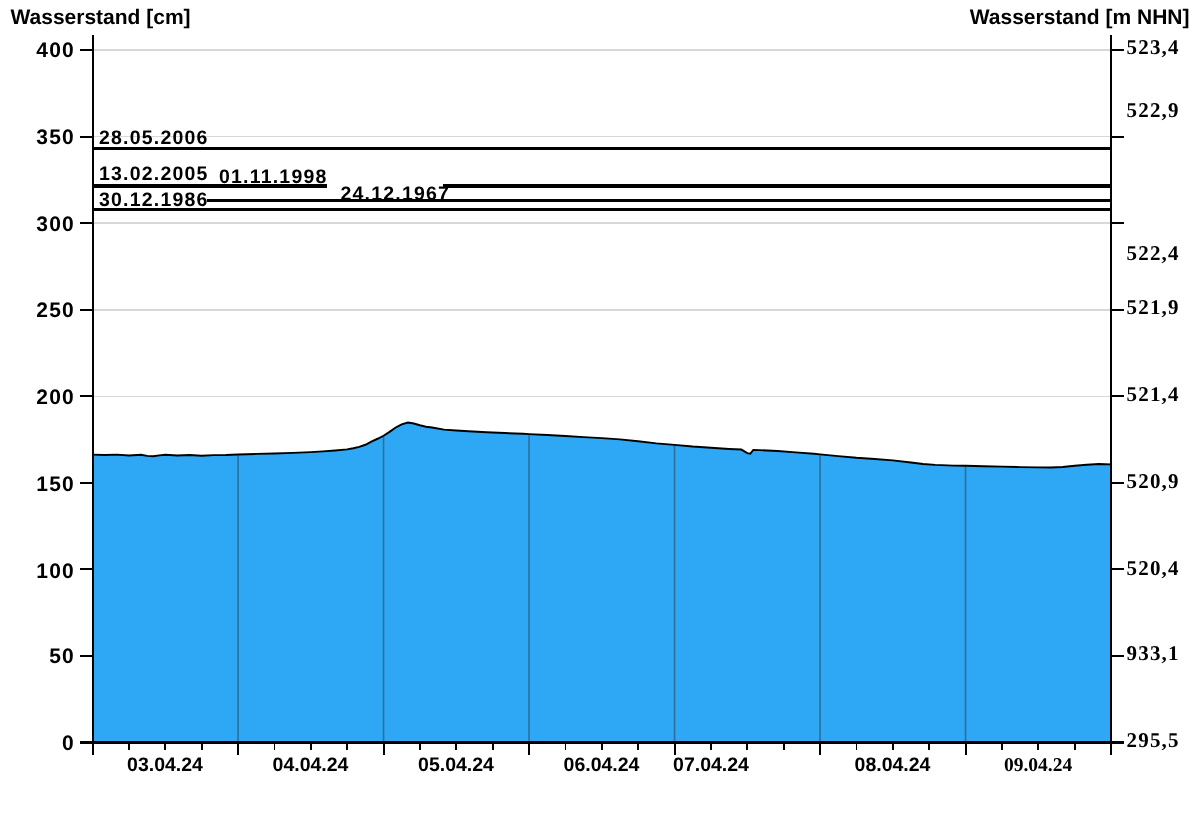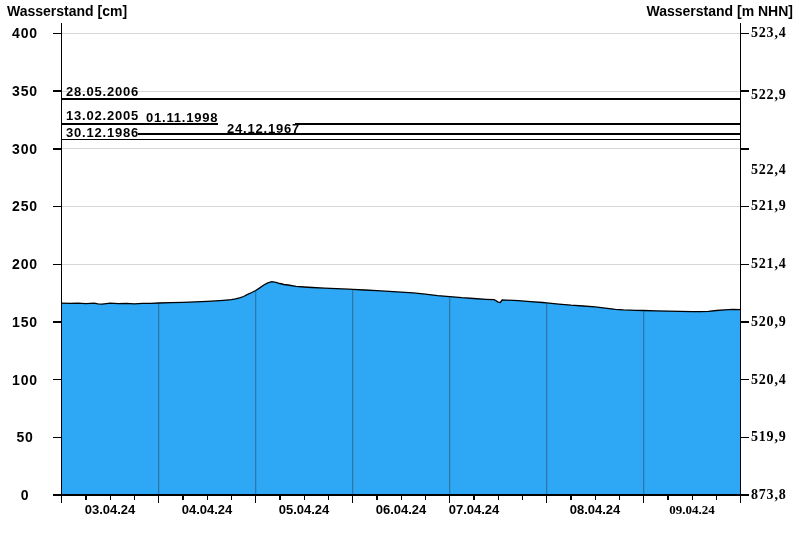--- a/index.html
+++ b/index.html
@@ -4,21 +4,21 @@
 <style>
   html,body{margin:0;padding:0;background:#fff;}
   #stage{position:relative;width:800px;height:550px;background:#ffffff;overflow:hidden;
          font-family:"Liberation Sans", sans-serif;color:#000;}
   #plot{position:absolute;left:0;top:0;}
   .lbl{position:absolute;font-weight:bold;white-space:nowrap;}
   .axis-title{font-size:14px;font-weight:bold;top:3px;}
   #title-left{left:7px;}
   #title-right{right:7px;}
   .ytick{font-size:14px;letter-spacing:0.8px;height:14px;line-height:14px;}
-  .ytick.left{width:50px;text-align:center;left:0;}
+  .ytick.left{width:50px;text-align:right;left:0;}
   .ytick.right{left:751px;text-align:left;font-family:Liberation Serif, serif;}
   .xtick{font-size:13px;top:502px;height:15px;line-height:15px;text-align:center;}
   .flood{font-size:13px;letter-spacing:0.8px;height:13px;line-height:13px;}
 </style>
 </head>
 <body>
 
 <div id="stage">
   <div id="title-right" class="lbl axis-title">Wasserstand [m NHN]</div>
   <div id="title-left" class="lbl axis-title">Wasserstand [cm]</div>
@@ -106,28 +106,28 @@
       <div class="lbl ytick left" style="top: 26px;">400</div>
       <div class="lbl ytick left" style="top: 84px;">350</div>
       <div class="lbl ytick left" style="top: 142px;">300</div>
       <div class="lbl ytick left" style="top: 199px;">250</div>
       <div class="lbl ytick left" style="top: 257px;">200</div>
       <div class="lbl ytick left" style="top: 315px;">150</div>
       <div class="lbl ytick left" style="top: 373px;">100</div>
       <div class="lbl ytick left" style="top: 430px;">50</div>
       <div class="lbl ytick left" style="top: 488px;">0</div>
       <div class="lbl ytick right" style="top: 26px;">523,4</div>
-      <div class="lbl ytick right" style="top: 88px;">522,9</div>
+      <div class="lbl ytick right" style="top: 68px;">522,9</div>
       <div class="lbl ytick right" style="top: 142px; margin-top: 21px;">522,4</div>
       <div class="lbl ytick right" style="top: 199px;">521,9</div>
       <div class="lbl ytick right" style="top: 257px;">521,4</div>
       <div class="lbl ytick right" style="top: 315px;">520,9</div>
       <div class="lbl ytick right" style="top: 373px;">520,4</div>
-      <div class="lbl ytick right" style="top: 430px;">519,9</div>
-      <div class="lbl ytick right" style="top: 488px;">873,8</div>
+      <div class="lbl ytick right" style="top: 430px;">933,1</div>
+      <div class="lbl ytick right" style="top: 488px;">295,5</div>
       <div class="lbl xtick" style="left: 62px; width: 96px;">03.04.24</div>
       <div class="lbl xtick" style="left: 159px; width: 96px;">04.04.24</div>
       <div class="lbl xtick" style="left: 256px; width: 96px;">05.04.24</div>
       <div class="lbl xtick" style="left: 353px; width: 96px;">06.04.24</div>
       <div class="lbl xtick" style="left: 426px; width: 96px;">07.04.24</div>
       <div class="lbl xtick" style="left: 547px; width: 96px;">08.04.24</div>
       <div class="lbl xtick" style="left: 644px; width: 96px; font-family: Liberation Serif, serif;">09.04.24</div>
     </div>
 </div>
 

